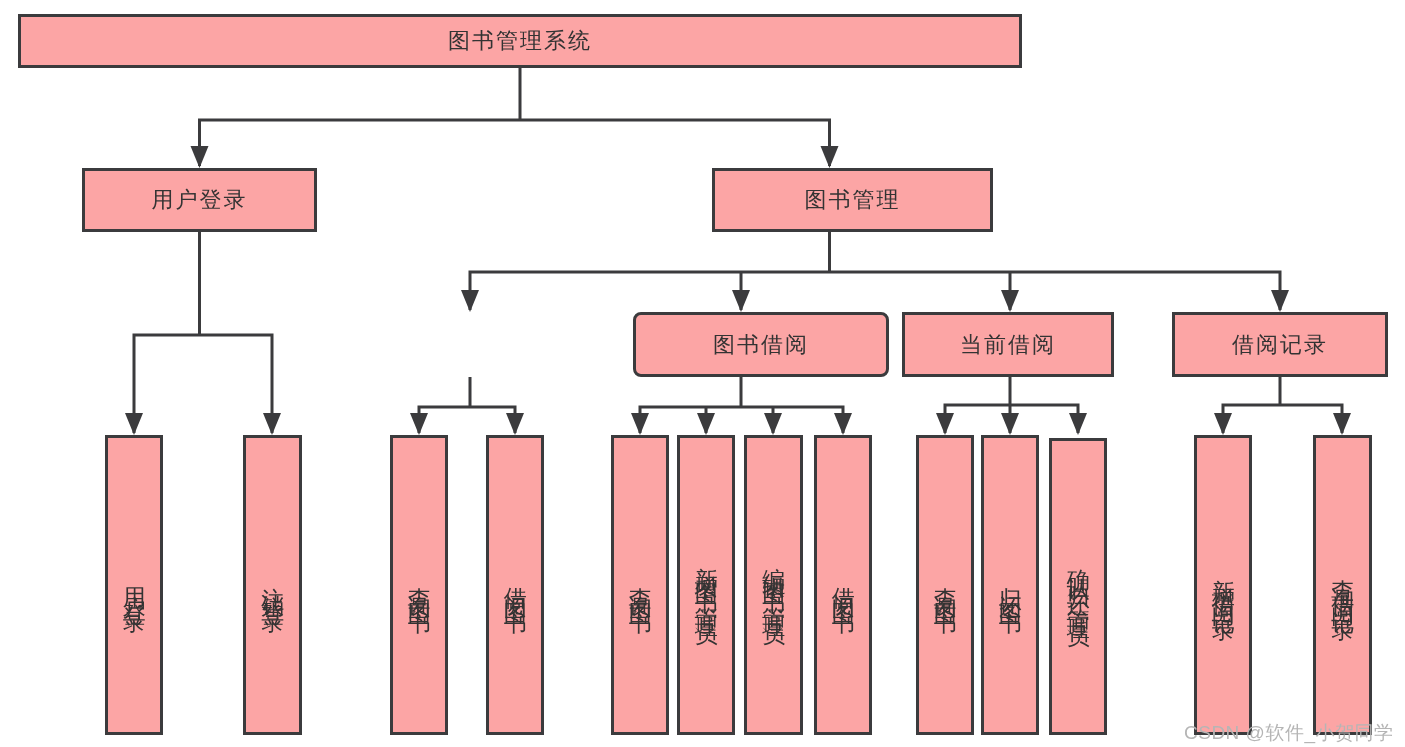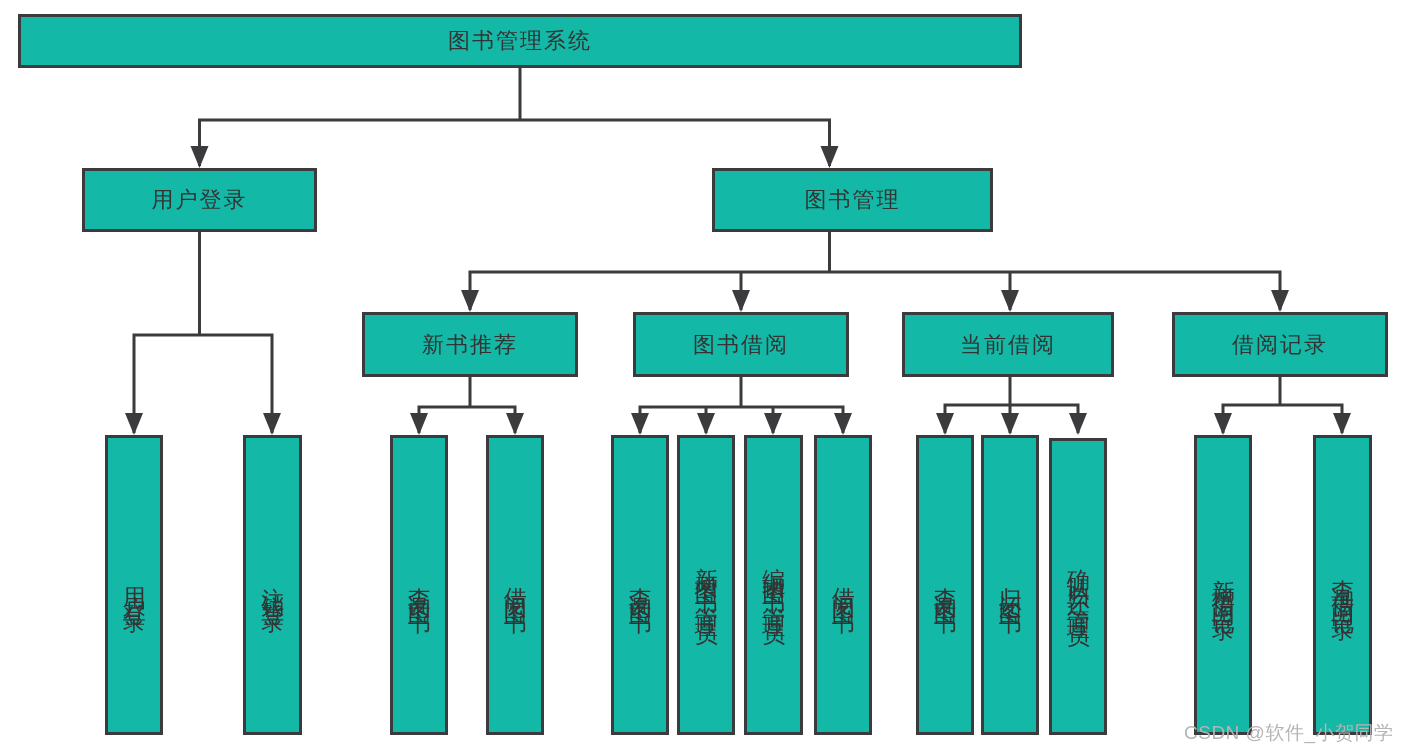--- a/index.html
+++ b/index.html
@@ -17,21 +17,21 @@
   }
   .connectors {
     position: absolute;
     left: 0;
     top: 0;
     z-index: 0;
   }
   .node {
     position: absolute;
     box-sizing: border-box;
-    background: #14b8a6;
+    background: #fca5a5;
     border: 3px solid #3b3b3d;
     display: flex;
     align-items: center;
     justify-content: center;
     color: #333333;
     z-index: 1;
   }
   .node .hlabel {
     font-size: 22px;
     letter-spacing: 2px;
@@ -109,24 +109,21 @@
     <span class="hlabel">图书管理系统</span>
   </div>
 
   <div class="node" style="left:82px; top:168px; width:235px; height:64px;">
     <span class="hlabel">用户登录</span>
   </div>
   <div class="node" style="left:712px; top:168px; width:281px; height:64px;">
     <span class="hlabel">图书管理</span>
   </div>
 
-  <div class="node" style="left:362px; top:312px; width:216px; height:65px;">
-    <span class="hlabel">新书推荐</span>
-  </div>
-  <div class="node" style="left:633px; top:312px; width:216px; height:65px;">
+  <div class="node" style="left:633px; top:312px; width:256px; height:65px;border-radius:8px;">
     <span class="hlabel">图书借阅</span>
   </div>
   <div class="node" style="left:902px; top:312px; width:212px; height:65px;">
     <span class="hlabel">当前借阅</span>
   </div>
   <div class="node" style="left:1172px; top:312px; width:216px; height:65px;">
     <span class="hlabel">借阅记录</span>
   </div>
 
   <div class="node leaf" style="left:105px; top:435px; width:58px; height:300px;">

